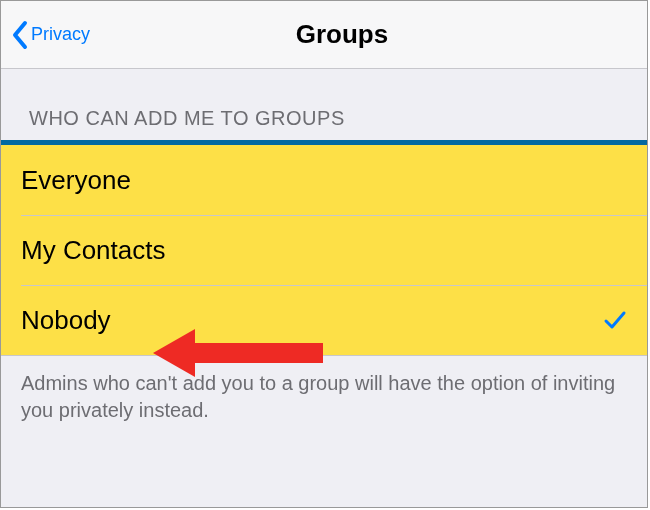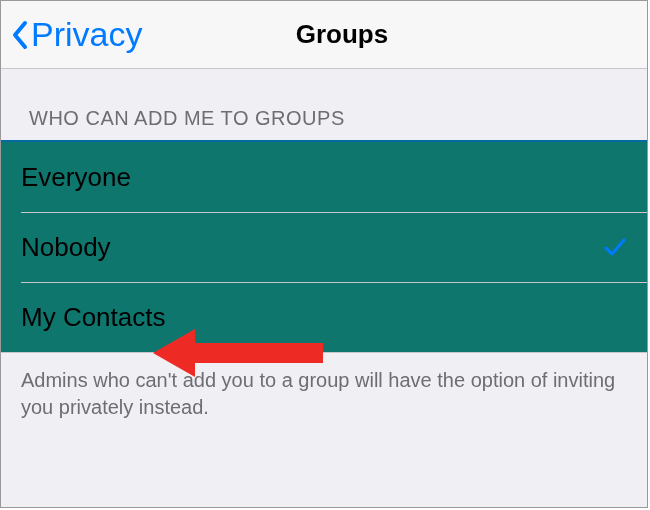--- a/index.html
+++ b/index.html
@@ -27,21 +27,21 @@
       border-bottom: 1px solid #c7c7cc;
       display: flex;
       align-items: center;
       position: relative;
       padding: 0 10px;
     }
     .back-btn {
       display: flex;
       align-items: center;
       color: #007aff;
-      font-size: 34px;
+      font-size: 18px;
       gap: 2px;
       z-index: 2;
     }
     .back-chevron {
       width: 18px;
       height: 30px;
     }
     .nav-title {
       position: absolute;
       left: 0;
@@ -52,22 +52,22 @@
       color: #000;
       margin-left: 36px;
     }
     .section-header {
       padding: 38px 20px 10px 28px;
       font-size: 20px;
       color: #6d6d72;
       letter-spacing: 0.5px;
     }
     .list {
-      background: #0f766e;
-      border-top: 2px solid #0369a1;
+      background: #fde047;
+      border-top: 5px solid #0369a1;
       border-bottom: 1px solid #c7c7cc;
     }
     .list-row {
       height: 70px;
       display: flex;
       align-items: center;
       padding: 0 20px;
       font-size: 26px;
       color: #000;
       position: relative;
@@ -117,27 +117,27 @@
     <div class="nav-title">Groups</div>
   </div>
 
   <div class="section-header">WHO CAN ADD ME TO GROUPS</div>
 
   <div class="list">
     <div class="list-row">
       <span>Everyone</span>
     </div>
     <div class="list-row">
+      <span>My Contacts</span>
+    </div>
+    <div class="list-row">
       <span>Nobody</span>
       <svg class="checkmark" viewBox="0 0 24 24">
         <polyline points="3,13 9,19 21,5" fill="none" stroke="#007aff" stroke-width="3" stroke-linecap="round" stroke-linejoin="round"></polyline>
       </svg>
-    </div>
-    <div class="list-row">
-      <span>My Contacts</span>
     </div>
   </div>
 
   <div class="section-footer">Admins who can't add you to a group will have the option of inviting you privately instead.</div>
 
   <svg class="annotation-arrow" viewBox="0 0 170 54">
     <polygon points="0,27 42,3 42,17 170,17 170,37 42,37 42,51" fill="#ee2a24"></polygon>
   </svg>
 
 </div>

